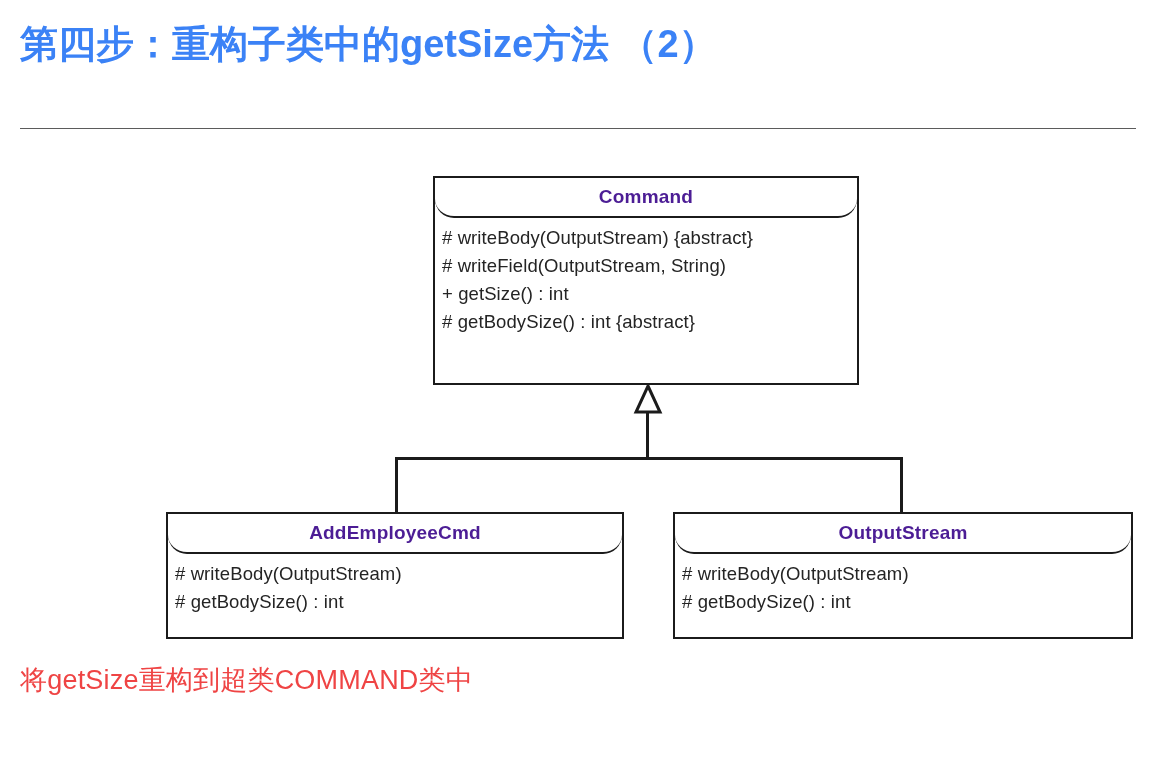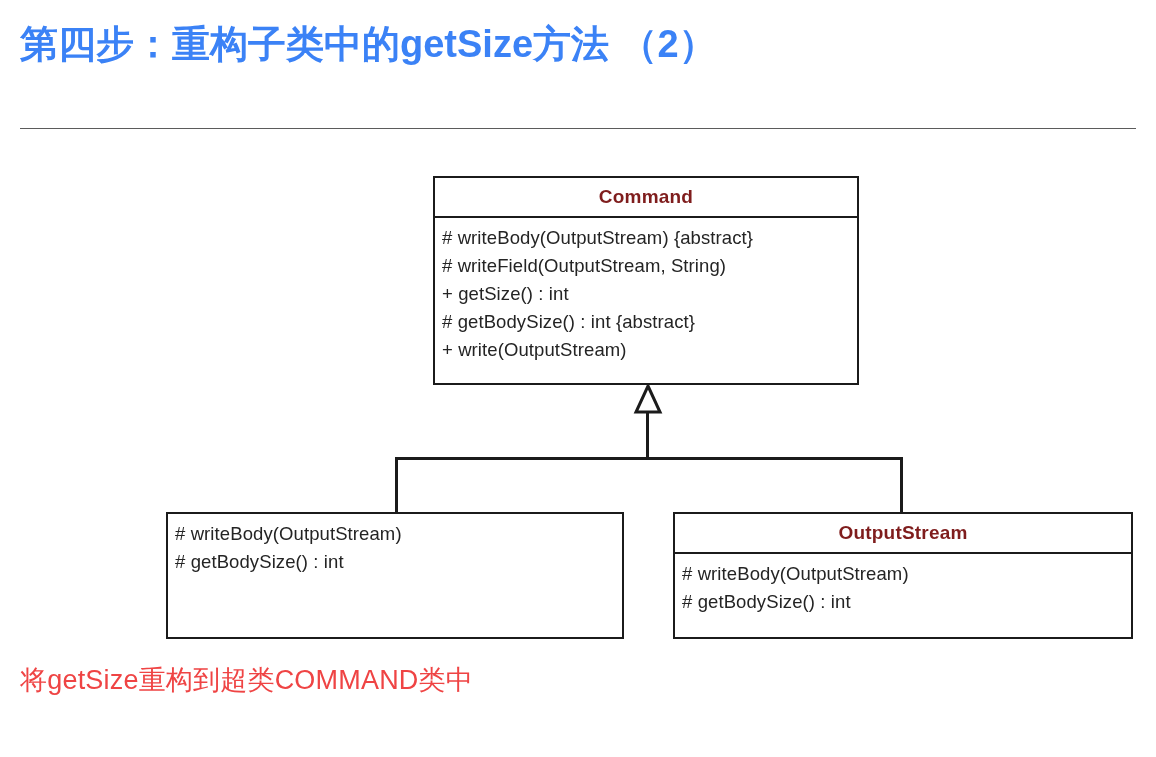--- a/index.html
+++ b/index.html
@@ -52,23 +52,24 @@
     background: #ffffff;
     border: 2.5px solid #1b1b1b;
   }
 
   .uml-class-name {
     box-sizing: border-box;
     width: 100%;
     text-align: center;
     font-size: 19px;
     font-weight: bold;
-    color: #7f1d1d;
+    color: #4c1d95;
     border-bottom: 2px solid #1b1b1b;
     letter-spacing: 0.2px;
+    border-radius: 19px;
   }
 
   .uml-members {
     box-sizing: border-box;
     padding: 6px 0 8px 7px;
   }
 
   .uml-member {
     font-size: 18.5px;
     color: #242424;
@@ -171,34 +172,34 @@
 
 <div id="uml-diagram">
 
   <div class="uml-class" id="class-command">
     <div class="uml-class-name">Command</div>
     <div class="uml-members">
       <div class="uml-member"># writeBody(OutputStream) {abstract}</div>
       <div class="uml-member"># writeField(OutputStream, String)</div>
       <div class="uml-member">+ getSize() : int</div>
       <div class="uml-member"># getBodySize() : int {abstract}</div>
-      <div class="uml-member">+ write(OutputStream)</div>
     </div>
   </div>
 
   <svg id="conn-arrowhead" viewBox="0 0 32 30">
     <polygon points="16,2 28,28 4,28" fill="#ffffff" stroke="#1b1b1b" stroke-width="3" stroke-linejoin="miter"></polygon>
   </svg>
 
   <div class="conn-line" id="conn-stem"></div>
   <div class="conn-line" id="conn-bus"></div>
   <div class="conn-line" id="conn-drop-left"></div>
   <div class="conn-line" id="conn-drop-right"></div>
 
   <div class="uml-class uml-subclass" id="class-addemployeecmd">
+    <div class="uml-class-name">AddEmployeeCmd</div>
     <div class="uml-members">
       <div class="uml-member"># writeBody(OutputStream)</div>
       <div class="uml-member"># getBodySize() : int</div>
     </div>
   </div>
 
   <div class="uml-class uml-subclass" id="class-logincommand">
     <div class="uml-class-name">OutputStream</div>
     <div class="uml-members">
       <div class="uml-member"># writeBody(OutputStream)</div>

